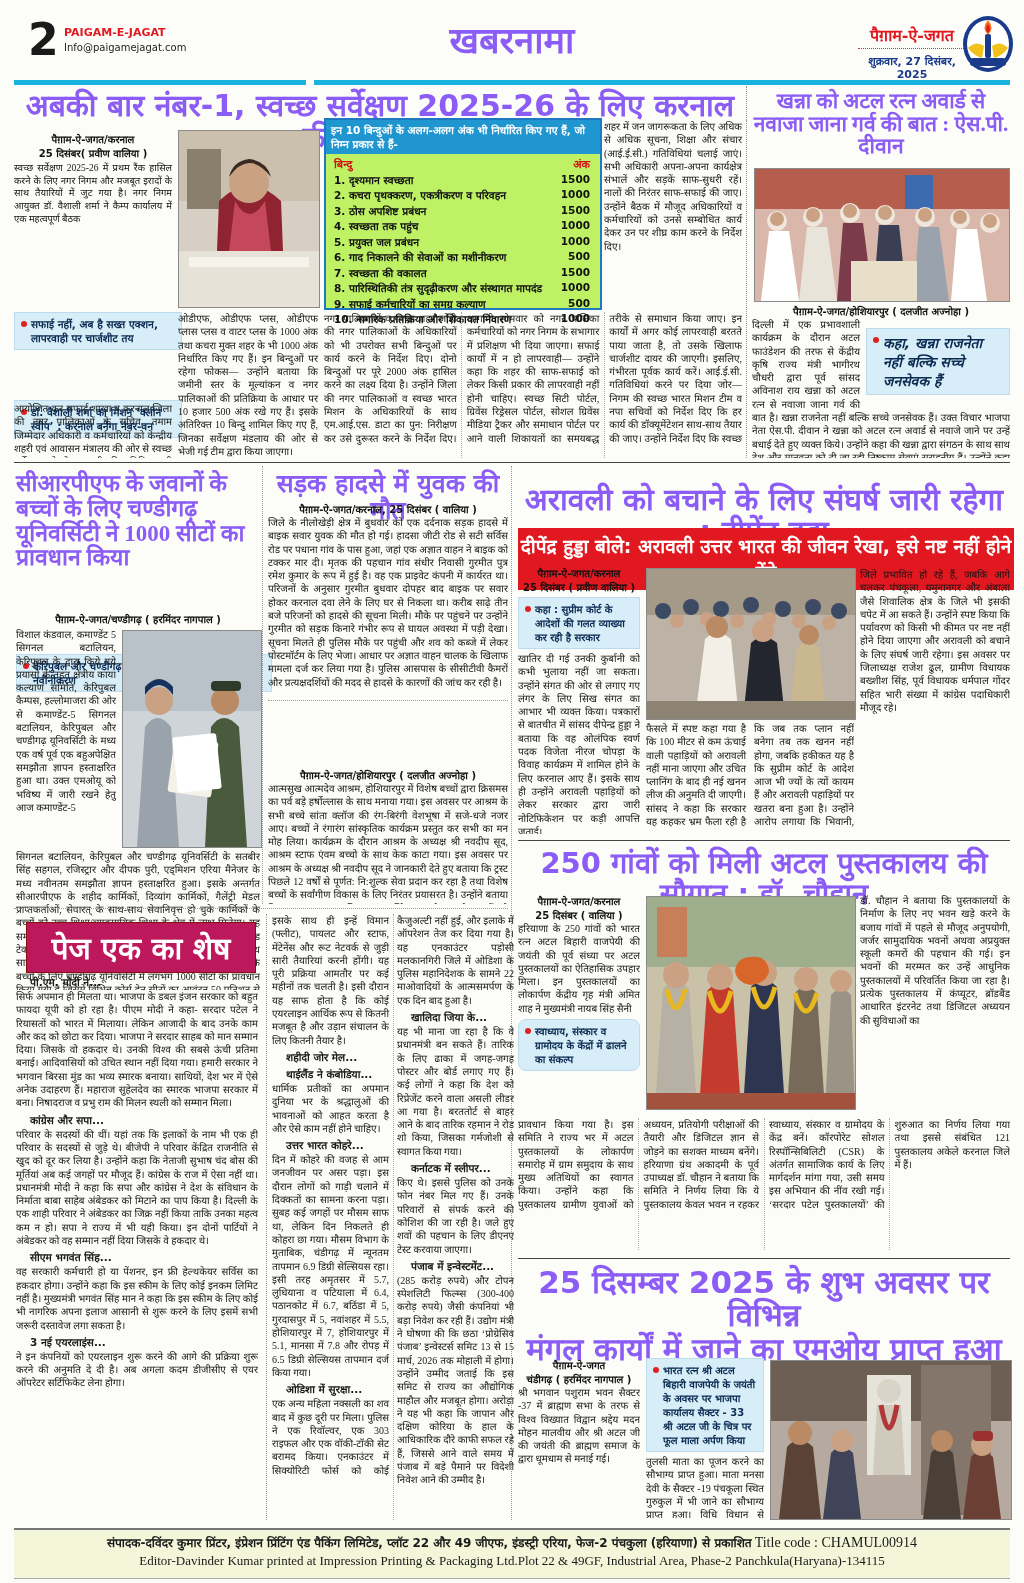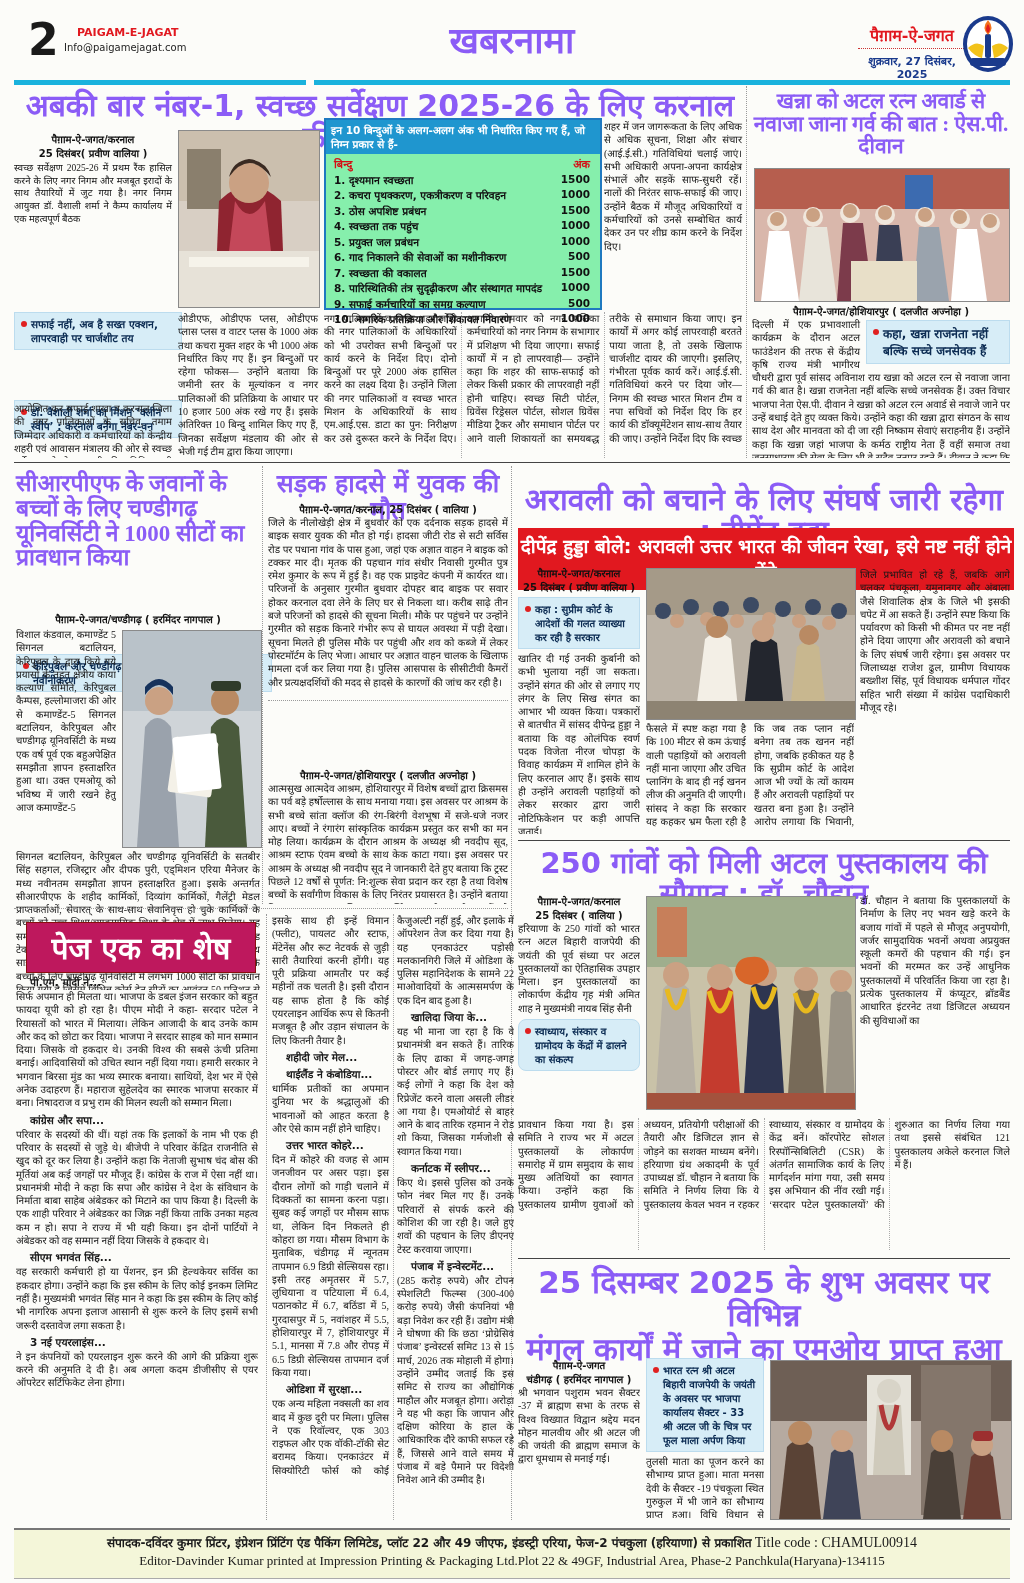--- a/index.html
+++ b/index.html
@@ -11,36 +11,36 @@
   .byline{font-family:"DejaVu Sans",sans-serif;font-weight:bold;font-size:10px;text-align:center;color:#111;}
   .cyanbox{background:#d7edf7;border:1px solid #bcdcee;padding:4px 6px 4px 16px;position:relative;
            font-family:"DejaVu Sans",sans-serif;font-weight:bold;color:#0b2b52;}
   .cyanbox:before{content:"";position:absolute;left:6px;top:8px;width:6px;height:6px;border-radius:50%;background:#e02020;}
   .photo{border:1px solid #8a8a8a;overflow:hidden;background:#cfc6b8;}
   .rule-c{background:#19b2dd;height:5px;}
   .dotv{border-right:1px dotted #9a9a9a;}
   .doth{border-top:1px dotted #9a9a9a;}
   .solidh{border-top:1px solid #444;}
   .redbar{background:#e1181f;color:#ffffff;font-family:"DejaVu Sans",sans-serif;font-weight:bold;text-align:center;}
-  .tbl{border:2px solid #1f79c0;background:#86efac;font-family:"DejaVu Sans",sans-serif;}
+  .tbl{border:2px solid #1f79c0;background:#bef264;font-family:"DejaVu Sans",sans-serif;}
   .tbl-cap{background:#1f96cf;color:#fff;font-weight:bold;font-size:10.5px;padding:3px 5px;}
   .tbl-head{color:#d40f14;font-weight:bold;font-size:11px;display:flex;justify-content:space-between;padding:2px 10px 0 8px;}
   .tbl-row{display:flex;justify-content:space-between;font-size:10.5px;font-weight:bold;color:#111;padding:1.5px 10px 0 8px;}
   .shesh-title{background:#be185d;color:#fff;font-family:"DejaVu Sans",sans-serif;font-weight:bold;
                text-align:center;border:1px solid #8a0e0e;}
   .subhead{font-family:"DejaVu Sans",sans-serif;font-weight:bold;font-size:10.5px;margin:3px 0 1px 14px;}
   .footer{background:#f4f6d9;border-top:2px solid #777;border-bottom:1px solid #aaa;text-align:center;}
 </style>
 </head>
 <body>
 
 <div class="page">
 
   <div class="abs" style="left:28px;top:18px;font-family:'DejaVu Sans',sans-serif;font-weight:bold;font-size:44px;line-height:1;">2</div>
-  <div class="abs" style="left:77px;top:26px;color:#e1181f;font-family:'DejaVu Sans',sans-serif;font-weight:bold;font-size:11px;">PAIGAM-E-JAGAT</div>
+  <div class="abs" style="left:64px;top:26px;color:#e1181f;font-family:'DejaVu Sans',sans-serif;font-weight:bold;font-size:11px;">PAIGAM-E-JAGAT</div>
   <div class="abs" style="left:64px;top:42px;font-family:'DejaVu Sans',sans-serif;font-size:10px;color:#222;">Info@paigamejagat.com</div>
   <div class="abs hl" style="left:0;top:22px;width:1024px;text-align:center;font-size:36px;">खबरनामा</div>
 
   <div class="abs" style="left:858px;top:24px;width:108px;text-align:center;">
     <div style="color:#e1181f;font-family:'DejaVu Sans',sans-serif;font-weight:bold;font-size:16px;border-bottom:1px dotted #c33;padding-bottom:2px;">पैग़ाम-ऐ-जगत</div>
     <div style="color:#1a3a8c;font-family:'DejaVu Sans',sans-serif;font-weight:bold;font-size:11px;margin-top:4px;">शुक्रवार, 27 दिसंबर, 2025</div>
   </div>
 
   <svg class="abs" style="left:962px;top:14px;" width="52" height="60" viewBox="0 0 52 60">
     <ellipse cx="26" cy="30" rx="25" ry="28" fill="#1a3a8c"></ellipse>
@@ -166,21 +166,21 @@
       <path d="M44 132 L52 58 L72 58 L82 132Z" fill="#e8e4da"></path>
       <path d="M82 132 L88 54 L108 54 L118 132Z" fill="#7c3b4b"></path>
       <path d="M118 132 L124 56 L144 56 L152 132Z" fill="#3a3f55"></path>
       <path d="M158 132 L164 58 L184 58 L194 132Z" fill="#9aa3ad"></path>
       <path d="M196 132 L202 60 L222 60 L232 132Z" fill="#ffffff"></path>
       <rect x="96" y="92" width="66" height="40" fill="#e8dfc8"></rect>
     </svg>
   </div>
   <div class="abs byline" style="left:752px;top:304px;width:258px;">पैग़ाम-ऐ-जगत/होशियारपुर ( दलजीत अज्नोहा )</div>
   <div class="abs" style="left:752px;top:318px;width:258px;height:140px;overflow:hidden;">
-    <div class="cyanbox" style="float:right;width:120px;margin:2px 0 3px 6px;font-size:12px;">कहा, खन्ना राजनेता नहीं बल्कि सच्चे जनसेवक हैं</div>
+    <div class="cyanbox" style="float:right;width:120px;margin:10px 0 3px 6px;font-size:14px;font-style:italic;">कहा, खन्ना राजनेता नहीं बल्कि सच्चे जनसेवक हैं</div>
     <div class="body-txt">दिल्ली में एक प्रभावशाली कार्यक्रम के दौरान अटल फाउंडेशन की तरफ से केंद्रीय कृषि राज्य मंत्री भागीरथ चौधरी द्वारा पूर्व सांसद अविनाश राय खन्ना को अटल रत्न से नवाजा जाना गर्व की बात है। खन्ना राजनेता नहीं बल्कि सच्चे जनसेवक हैं। उक्त विचार भाजपा नेता ऐस.पी. दीवान ने खन्ना को अटल रत्न अवार्ड से नवाजे जाने पर उन्हें बधाई देते हुए व्यक्त किये। उन्होंने कहा की खन्ना द्वारा संगठन के साथ साथ देश और मानवता को दी जा रही निष्काम सेवाएं सराहनीय हैं। उन्होंने कहा कि खन्ना जहां भाजपा के कर्मठ राष्ट्रीय नेता हैं वहीं समाज तथा जनसाधारण की सेवा के लिए भी वे सदैव ततपर रहते हैं। दीवान ने कहा कि अटल रत्न अवार्ड के खन्ना सही मायनो में हकदार हैं। इस मौके ऐस.पी. दीवान कर्नल ए.के. राणा, कर्नल अजय बग्गा व ओंकार ढिल्लों ने भी खन्ना को बधाई दी।</div>
   </div>
 
   <div class="abs solidh" style="left:14px;top:462px;width:996px;"></div>
 
   <div class="abs hl" style="left:16px;top:472px;width:244px;font-size:23px;font-family:'Liberation Serif',serif;">सीआरपीएफ के जवानों के बच्चों के लिए चण्डीगढ़ यूनिवर्सिटी ने 1000 सीटों का प्रावधान किया</div>
   <div class="abs cyanbox" style="left:16px;top:578px;width:232px;font-size:10.5px;">केरिपुबल और चण्डीगढ़ यूनिवर्सिटी के मध्य एमओयू का हुआ नवीनीकरण</div>
   <div class="abs byline" style="left:16px;top:612px;width:244px;">पैग़ाम-ऐ-जगत/चण्डीगढ़ ( हरमिंदर नागपाल )</div>
 
   <div class="abs body-txt" style="left:16px;top:628px;width:100px;height:220px;overflow:hidden;">विशाल कंडवाल, कमाण्डेंट 5 सिगनल बटालियन, केरिपुबल के द्वारा किये गये प्रयासों के तहत क्षेत्रीय काया कल्याण समिति, केरिपुबल कैम्पस, हल्लोमाजरा की ओर से कमाण्डेंट-5 सिगनल बटालियन, केरिपुबल और चण्डीगढ़ यूनिवर्सिटी के मध्य एक वर्ष पूर्व एक बहुअपेक्षित समझौता ज्ञापन हस्ताक्षरित हुआ था। उक्त एमओयू को भविष्य में जारी रखने हेतु आज कमाण्डेंट-5</div>
@@ -312,21 +312,21 @@
   <div class="abs" style="left:266px;top:914px;width:242px;height:606px;column-count:2;column-gap:8px;column-rule:1px dotted #aaa;overflow:hidden;border-left:1px dotted #9a9a9a;padding-left:5px;">
     <div class="body-txt">इसके साथ ही इन्हें विमान (फ्लीट), पायलट और स्टाफ, मेंटेनेंस और रूट नेटवर्क से जुड़ी सारी तैयारियां करनी होंगी। यह पूरी प्रक्रिया आमतौर पर कई महीनों तक चलती है। इसी दौरान यह साफ होता है कि कोई एयरलाइन आर्थिक रूप से कितनी मजबूत है और उड़ान संचालन के लिए कितनी तैयार है।</div>
     <div class="subhead">शहीदी जोर मेल...</div>
     <div class="subhead">थाईलैंड ने कंबोडिया...</div>
     <div class="body-txt">धार्मिक प्रतीकों का अपमान दुनिया भर के श्रद्धालुओं की भावनाओं को आहत करता है और ऐसे काम नहीं होने चाहिए।</div>
     <div class="subhead">उत्तर भारत कोहरे...</div>
     <div class="body-txt">दिन में कोहरे की वजह से आम जनजीवन पर असर पड़ा। इस दौरान लोगों को गाड़ी चलाने में दिक्कतों का सामना करना पड़ा। सुबह कई जगहों पर मौसम साफ था, लेकिन दिन निकलते ही कोहरा छा गया। मौसम विभाग के मुताबिक, चंडीगढ़ में न्यूनतम तापमान 6.9 डिग्री सेल्सियस रहा। इसी तरह अमृतसर में 5.7, लुधियाना व पटियाला में 6.4, पठानकोट में 6.7, बठिंडा में 5, गुरदासपुर में 5, नवांशहर में 5.5, होशियारपुर में 7, होशियारपुर में 5.1, मानसा में 7.8 और रोपड़ में 6.5 डिग्री सेल्सियस तापमान दर्ज किया गया।</div>
     <div class="subhead">ओडिशा में सुरक्षा...</div>
     <div class="body-txt">एक अन्य महिला नक्सली का शव बाद में कुछ दूरी पर मिला। पुलिस ने एक रिवॉल्वर, एक 303 राइफल और एक वॉकी-टॉकी सेट बरामद किया। एनकाउंटर में सिक्योरिटी फोर्स को कोई कैजुअल्टी नहीं हुई, और इलाके में ऑपरेशन तेज कर दिया गया है। यह एनकाउंटर पड़ोसी मलकानगिरी जिले में ओडिशा के पुलिस महानिदेशक के सामने 22 माओवादियों के आत्मसमर्पण के एक दिन बाद हुआ है।</div>
     <div class="subhead">खालिदा जिया के...</div>
-    <div class="body-txt">यह भी माना जा रहा है कि वे प्रधानमंत्री बन सकते हैं। तारिक के लिए ढाका में जगह-जगह पोस्टर और बोर्ड लगाए गए हैं। कई लोगों ने कहा कि देश को रिप्रेजेंट करने वाला असली लीडर आ गया है। एमओयोर्ट से बाहर आने के बाद तारिक रहमान ने रोड शो किया, जिसका गर्मजोशी से स्वागत किया गया।</div>
+    <div class="body-txt">यह भी माना जा रहा है कि वे प्रधानमंत्री बन सकते हैं। तारिक के लिए ढाका में जगह-जगह पोस्टर और बोर्ड लगाए गए हैं। कई लोगों ने कहा कि देश को रिप्रेजेंट करने वाला असली लीडर आ गया है। बरततोर्ट से बाहर आने के बाद तारिक रहमान ने रोड शो किया, जिसका गर्मजोशी से स्वागत किया गया।</div>
     <div class="subhead">कर्नाटक में स्लीपर...</div>
     <div class="body-txt">किए थे। इससे पुलिस को उनके फोन नंबर मिल गए हैं। उनके परिवारों से संपर्क करने की कोशिश की जा रही है। जले हुए शवों की पहचान के लिए डीएनए टेस्ट करवाया जाएगा।</div>
     <div class="subhead">पंजाब में इन्वेस्टमेंट...</div>
     <div class="body-txt">(285 करोड़ रुपये) और टोपन स्पेशलिटी फिल्म्स (300-400 करोड़ रुपये) जैसी कंपनियां भी बड़ा निवेश कर रही हैं। उद्योग मंत्री ने घोषणा की कि छठा ‘प्रोग्रेसिव पंजाब’ इन्वेस्टर्स समिट 13 से 15 मार्च, 2026 तक मोहाली में होगा। उन्होंने उम्मीद जताई कि इस समिट से राज्य का औद्योगिक माहौल और मजबूत होगा। अरोड़ा ने यह भी कहा कि जापान और दक्षिण कोरिया के हाल के आधिकारिक दौरे काफी सफल रहे हैं, जिससे आने वाले समय में पंजाब में बड़े पैमाने पर विदेशी निवेश आने की उम्मीद है।</div>
   </div>
 
   <div class="abs solidh" style="left:518px;top:1258px;width:492px;"></div>
   <div class="abs hl" style="left:518px;top:1266px;width:492px;font-size:31px;text-align:center;">
     <span>25 दिसम्बर 2025 के शुभ अवसर पर विभिन्न</span><br><span>मंगल कार्यों में जाने का एमओय प्राप्त हुआ</span>
   </div>

